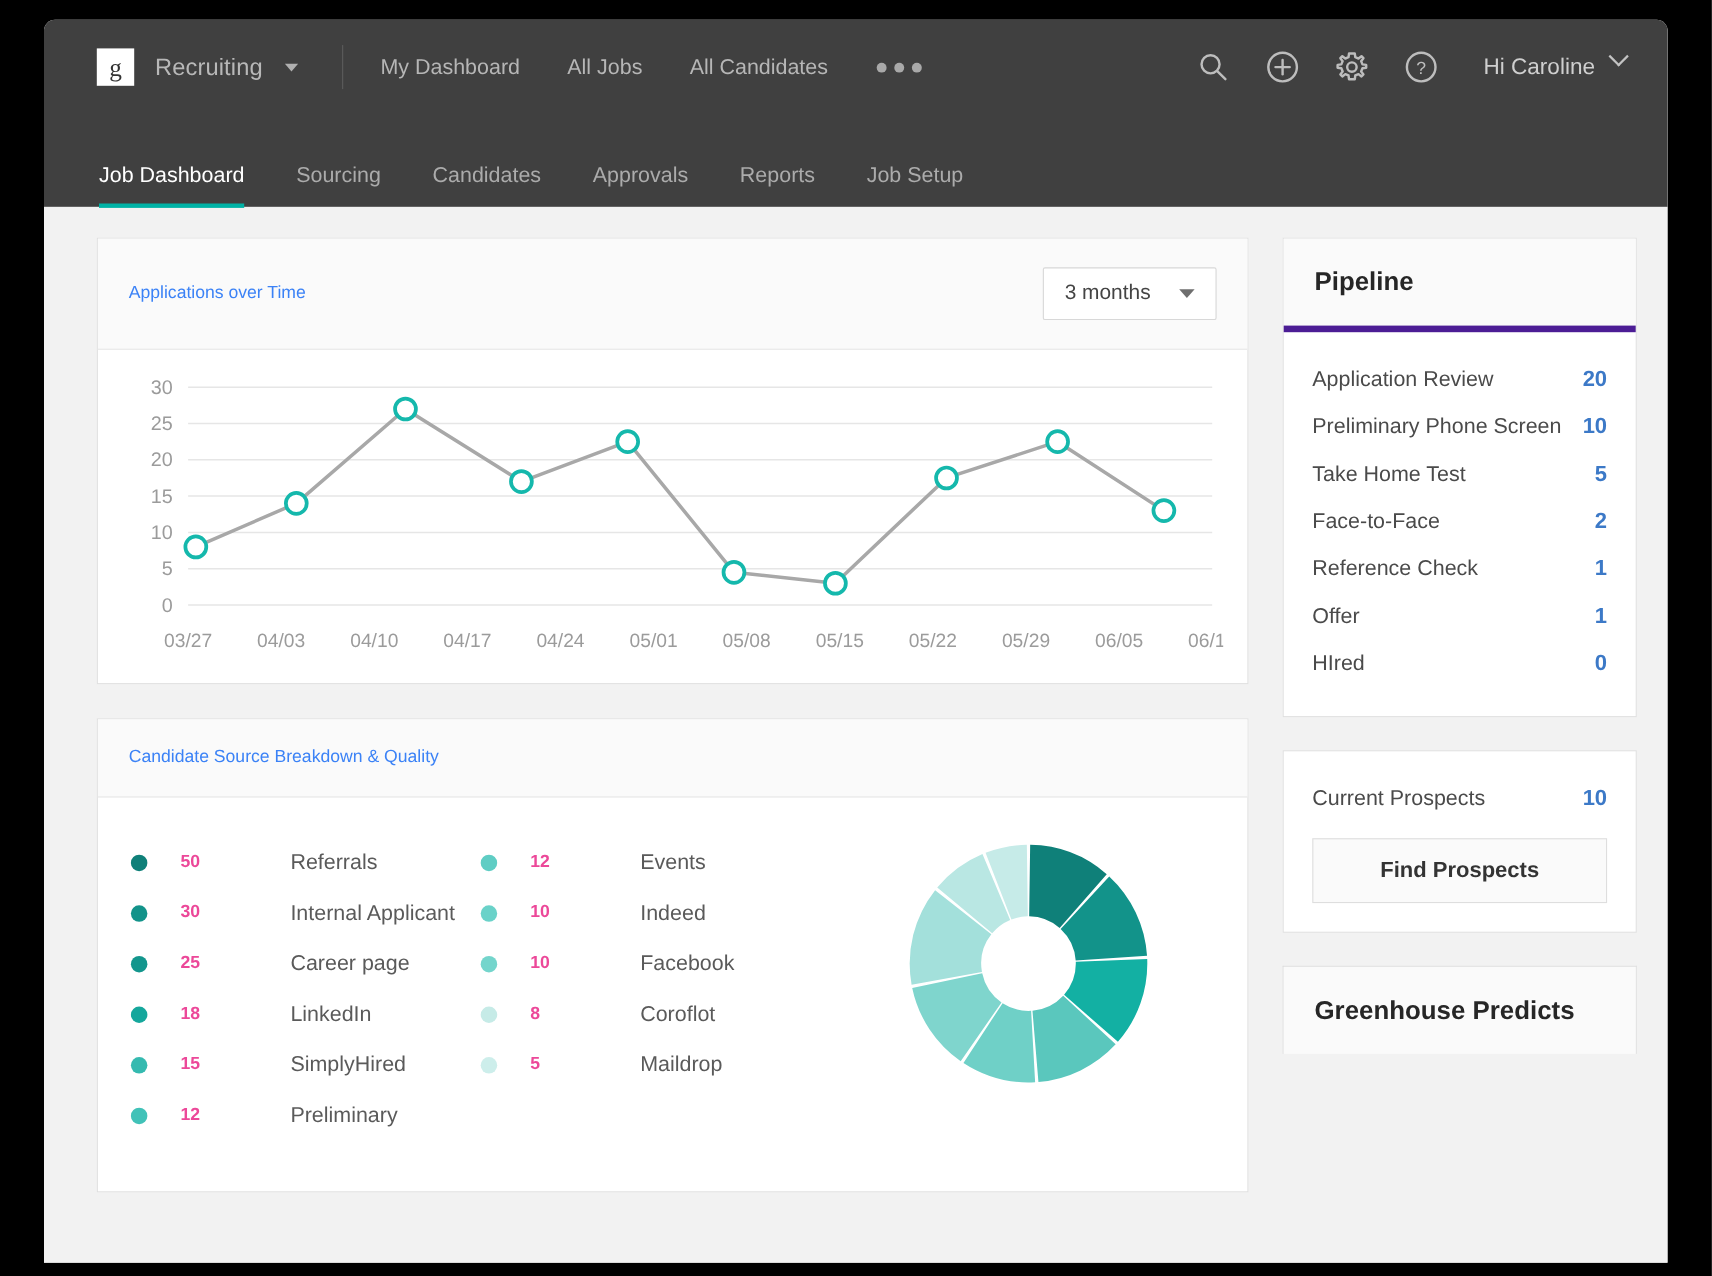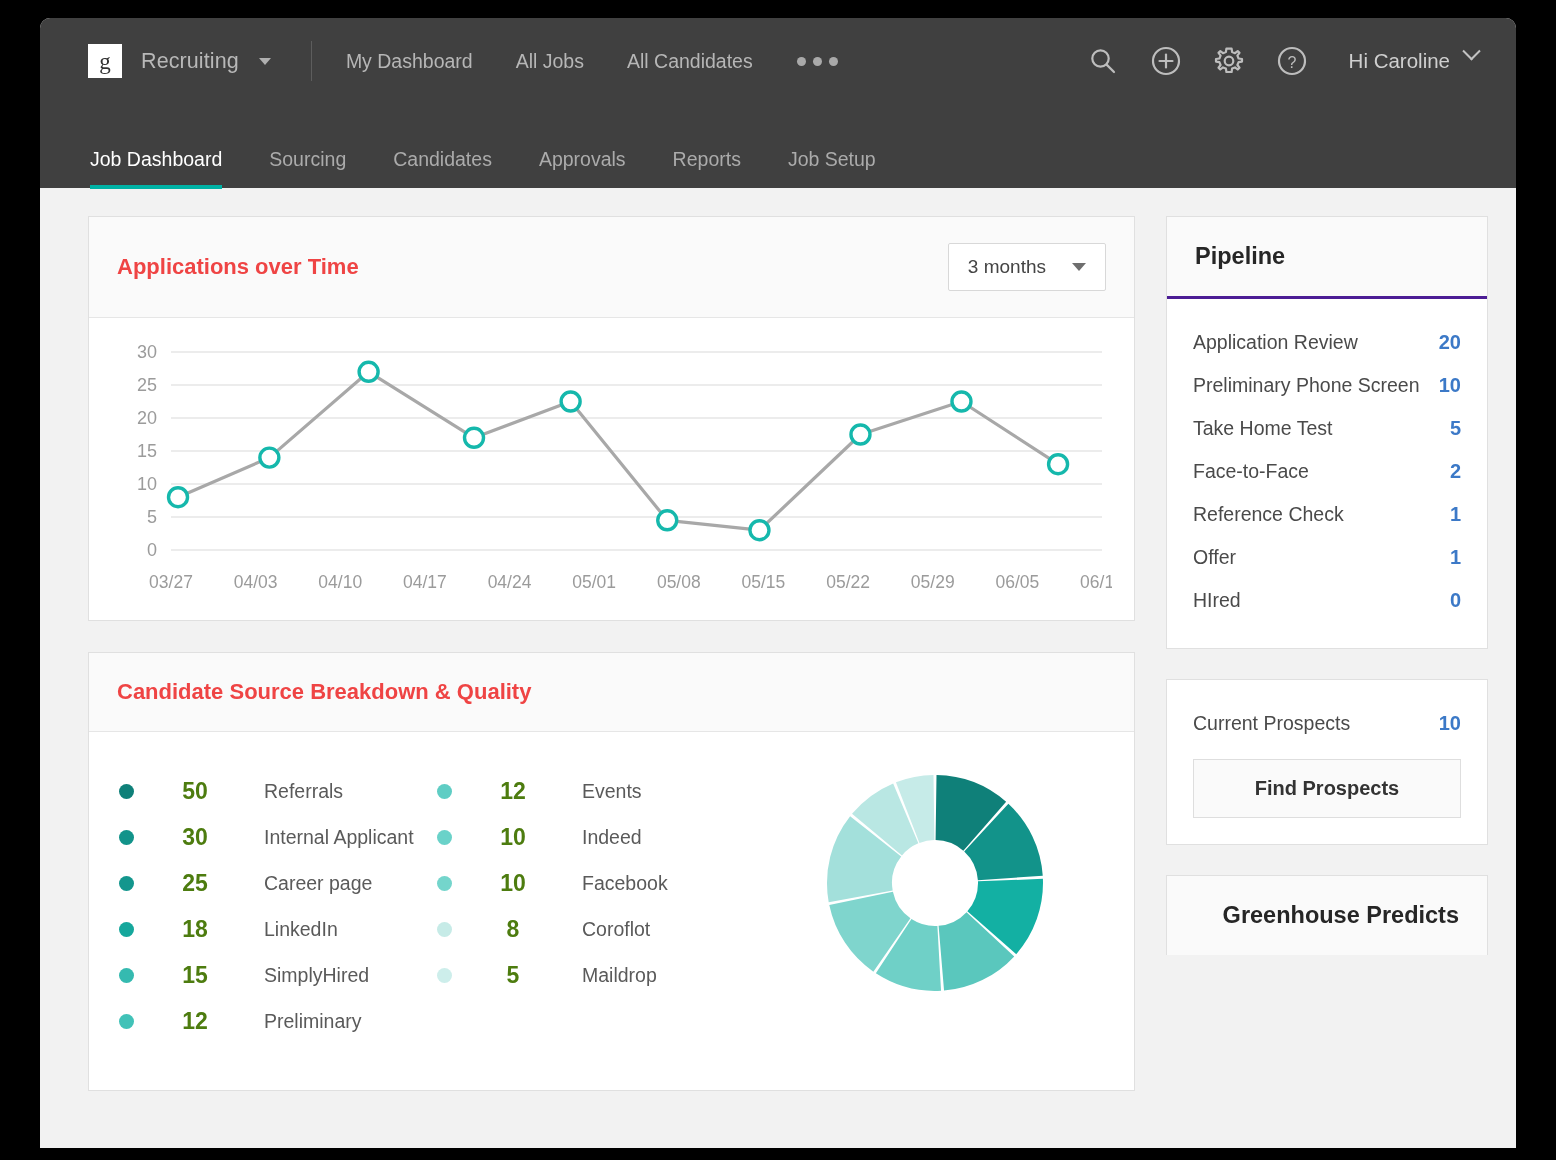--- a/index.html
+++ b/index.html
@@ -130,23 +130,23 @@
     background: #fff;
     border: 1px solid #e0e0e0;
   }
   .card-head {
     background: #fafafa;
     border-bottom: 1px solid #e6e6e6;
     padding: 26px 28px;
     display: flex; align-items: center;
   }
   .card-title {
-    font-size: 22px;
-    color: #ef4444;
-    font-weight: bold;
+    font-size: 16px;
+    color: #3b82f6;
+    font-weight: normal;
   }
   .select-box {
     margin-left: auto;
     border: 1px solid #d8d8d8;
     background: #fff;
     border-radius: 2px;
     padding: 12px 19px;
     display: flex; align-items: center; gap: 26px;
     font-size: 19px; color: #444;
     cursor: pointer;
@@ -172,42 +172,42 @@
   .legend-row {
     display: flex; align-items: center;
     height: 46px;
     font-size: 19.5px;
   }
   .legend-dot {
     width: 15px; height: 15px; border-radius: 50%;
     flex: none;
   }
   .legend-val {
-    color: #4d7c0f;
+    color: #ec4899;
     font-weight: bold;
     width: 62px;
-    text-align: center;
+    text-align: left;
     margin-left: 30px;
-    font-size: 23px;
+    font-size: 16px;
   }
   .legend-name {
     color: #5a5a5a;
     margin-left: 38px;
   }
   .donut-wrap {
     margin-left: auto;
     margin-right: 58px;
     margin-top: 4px;
   }
 
   
   .side-card { background:#fff; border:1px solid #e0e0e0; margin-bottom: 30px; }
   .side-head {
     background:#fafafa;
-    border-bottom: 3px solid #4c1d95;
+    border-bottom: 6px solid #4c1d95;
     padding: 26px 28px;
   }
   .side-head h3 { font-size: 23.5px; color:#262626; }
   .side-body { padding: 22px 26px 26px 26px; }
   .pipe-row {
     display: flex; align-items: flex-start;
     padding: 10px 0;
     font-size: 19.5px;
     color: #4a4a4a;
   }
@@ -236,21 +236,21 @@
     background: #fafafa;
     color: #333;
     border: 1px solid #dedede;
     padding: 17px 0;
     font-size: 20px;
     font-weight: bold;
     font-family: inherit;
     cursor: pointer;
     margin-top: 14px;
   }
-  .predicts-card { border-bottom: none; text-align: right; }
+  .predicts-card { border-bottom: none; }
   .predicts-card .side-head { border-bottom: none; }
 </style>
 </head>
 <body>
 
 <div class="app-window">
 
   <div class="topnav">
 
     <div class="navbar">

